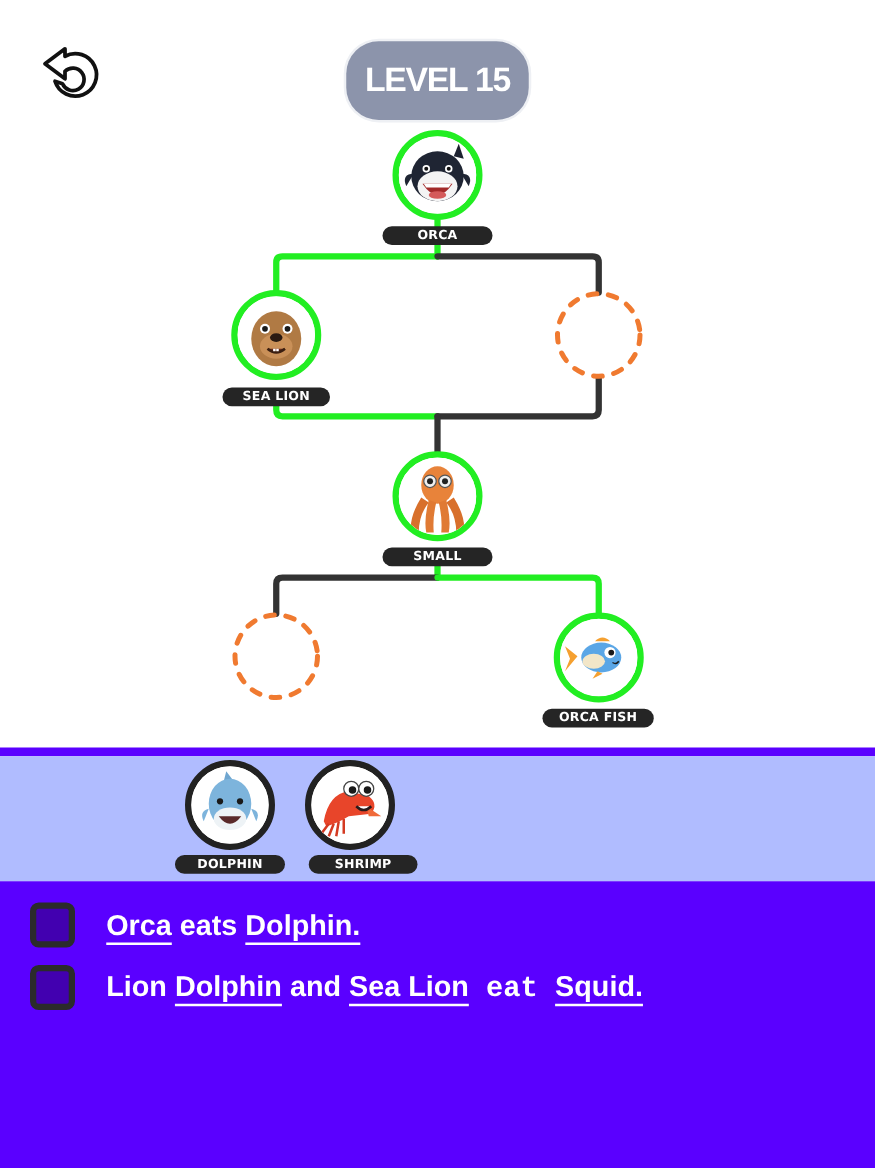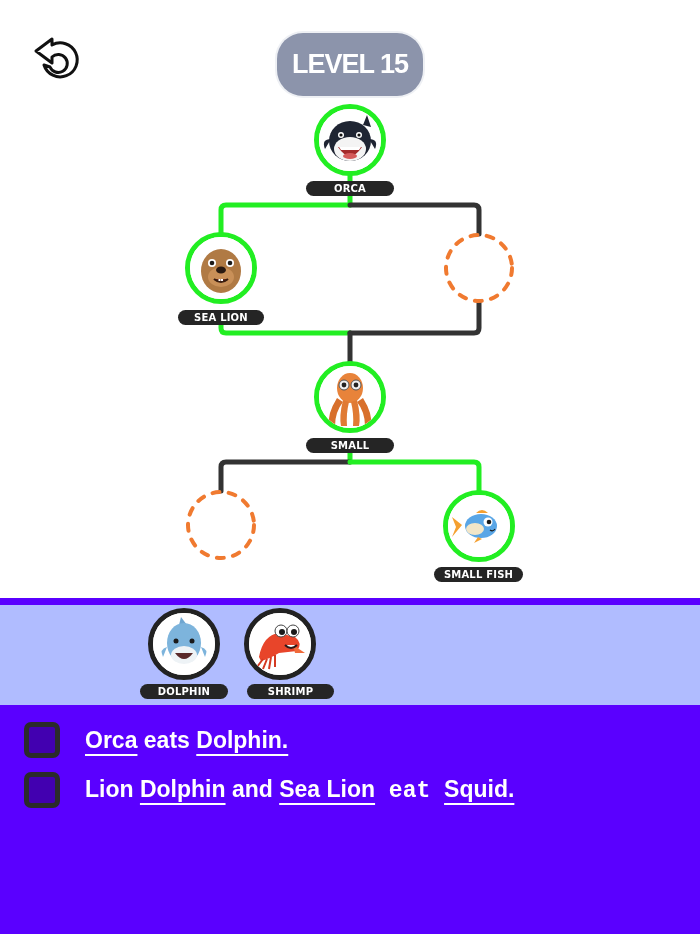--- a/index.html
+++ b/index.html
@@ -154,21 +154,21 @@
       <path d="M14 30 L4 22 L8 32 L4 42 Z" fill="#f5a030"></path>
       <path d="M28 18 Q34 12 40 18 Z" fill="#f5a030"></path>
       <ellipse cx="33" cy="31" rx="16" ry="12" fill="#5aa6e6"></ellipse>
       <ellipse cx="27" cy="34" rx="9" ry="6" fill="#f2e6c8"></ellipse>
       <path d="M30 42 L26 48 L34 44 Z" fill="#f5a030"></path>
       <circle cx="40" cy="27" r="4.5" fill="#ffffff"></circle>
       <circle cx="41" cy="27" r="2.3" fill="#1a1a1a"></circle>
       <path d="M42 35 Q45 37 47 34" stroke="#1a1a1a" stroke-width="1.2" fill="none"></path>
     </svg>
   </div>
-  <div class="label" style="left:434px; top:567px; width:89px;">SMALL FISH</div>
+  <div class="label" style="left:434px; top:567px; width:89px;">ORCA FISH</div>
 
   <div class="tray-strip"></div>
   <div class="tray-area"></div>
 
   <div class="node tray" style="left:148px; top:608px; width:72px; height:72px;">
     <svg viewBox="0 0 62 62">
       <rect width="62" height="62" fill="#ffffff"></rect>
       <path d="M28 4 L34 12 L26 12 Z" fill="#6fa6d0"></path>
       <ellipse cx="31" cy="30" rx="17" ry="20" fill="#7db4dc"></ellipse>
       <path d="M10 44 Q6 36 14 34 Z" fill="#7db4dc"></path>

